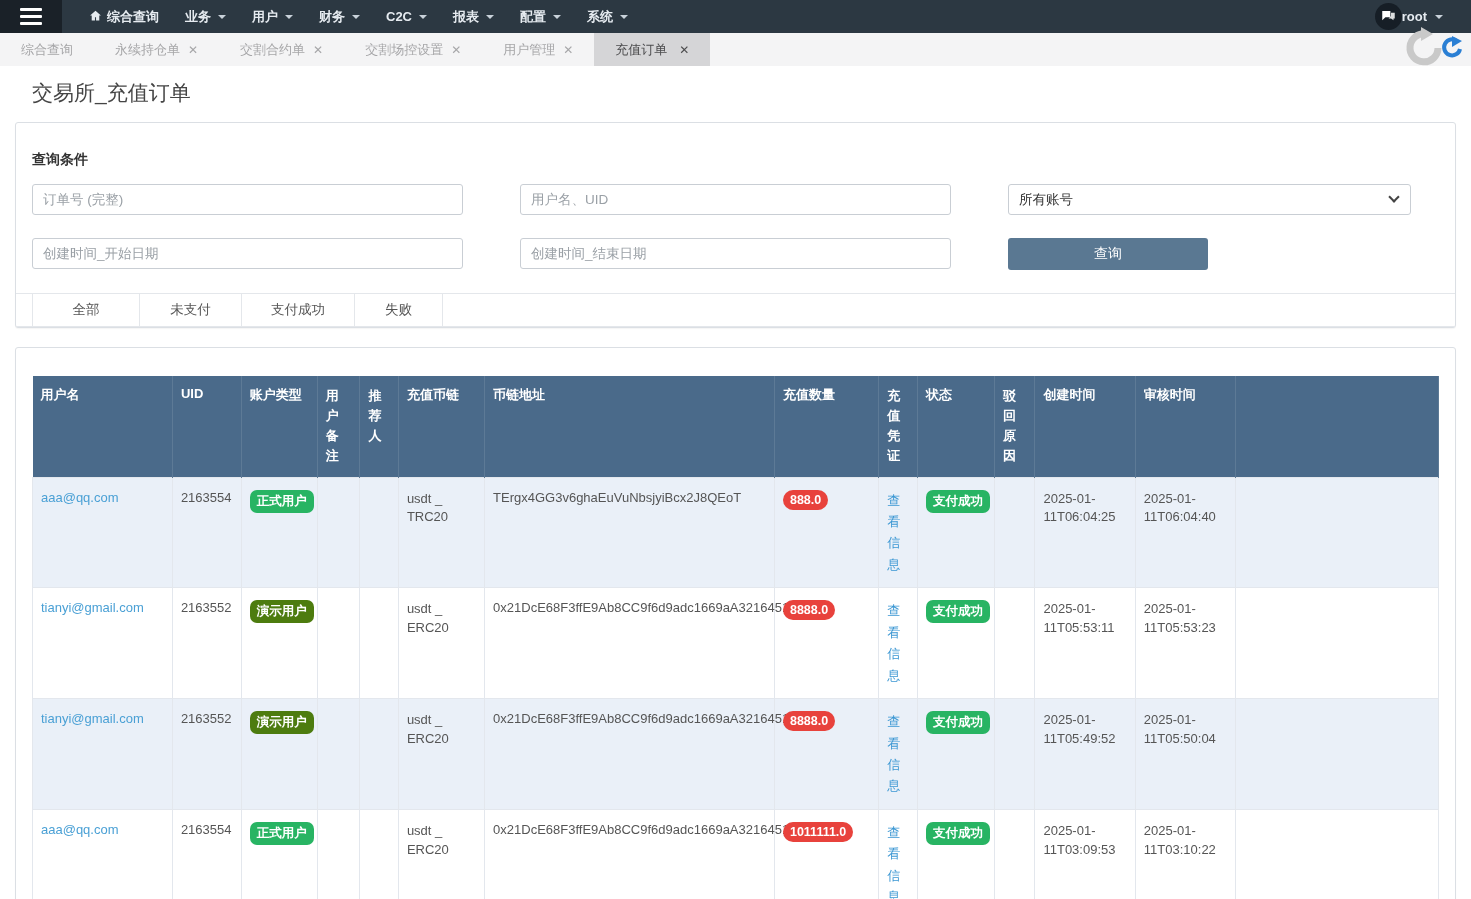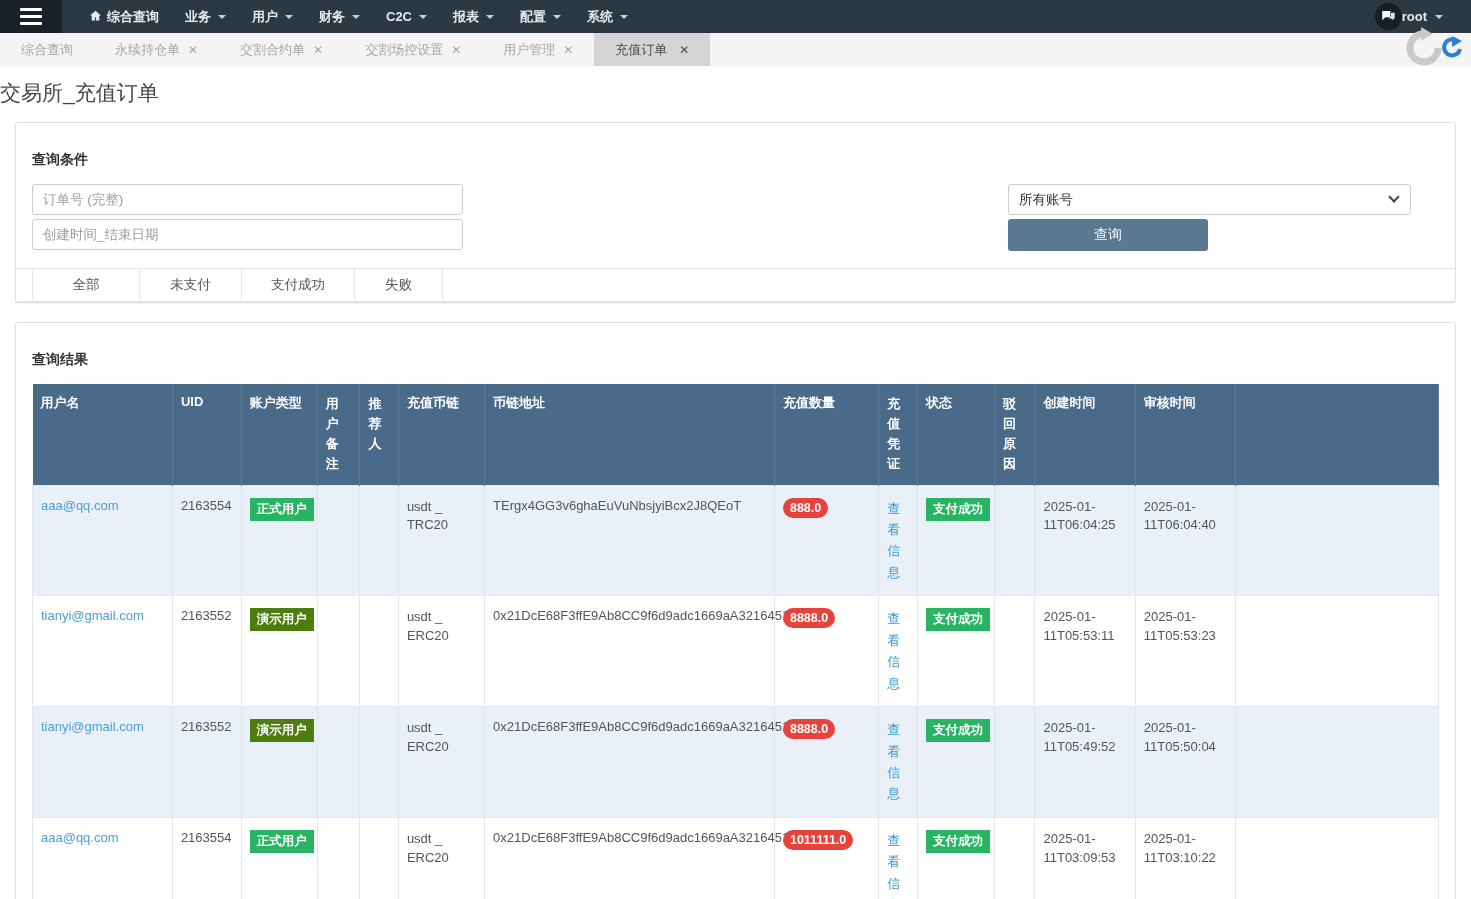--- a/index.html
+++ b/index.html
@@ -27,27 +27,27 @@
   .tabbar { display:flex; height:33px; background:#f4f4f5; align-items:stretch; }
   .tab { display:flex; align-items:center; gap:8px; padding:0 21px; font-size:13px;
     color:#a6a6a8; cursor:pointer; white-space:nowrap; }
   .tab .close-x { font-size:12px; font-weight:bold; line-height:1; }
   .tab.active { background:#d5d5d7; color:#4b4b4d;gap:12px; }
 
   .refresh-wrap { position:absolute; top:26px; right:4px; width:66px; height:46px; z-index:5; }
   .refresh-wrap svg { position:absolute; }
 
   
-  .page-title { font-size:21px; color:#454545; margin:13px 0 15px; }
+  .page-title { font-size:21px; color:#454545; margin:13px 32px 15px; }
   .panel { margin:0 15px 19px; border:1px solid #dbdfe4; border-radius:3px;
     padding:28px 16px 0; background:#fff; box-shadow:0 1px 1px rgba(0,0,0,0.04); }
   .panel-title { font-size:14px; font-weight:bold; color:#333; margin-bottom:15px; }
 
   
-  .form-row { display:flex; justify-content:space-between; margin-bottom:4px; }
+  .form-row { display:flex; justify-content:space-between; margin-bottom:23px; }
   .form-col { width:431px; }
   .txt-input { width:100%; height:31px; border:1px solid #c9ced4; border-radius:3px;
     padding:0 10px; font-size:13.5px; color:#555; outline:none;
     font-family:"Liberation Sans","DejaVu Sans",sans-serif; }
   .txt-input::placeholder { color:#9aa0a6; }
   .select-wrap { position:relative; width:403px; }
   .select-wrap select { width:100%; height:31px; border:1px solid #c9ced4; border-radius:3px;
     padding:0 10px; font-size:13.5px; color:#333; background:#fff; appearance:none;
     -webkit-appearance:none; outline:none; font-family:"Liberation Sans","DejaVu Sans",sans-serif; }
   .select-chevron { position:absolute; right:13px; top:9px; width:8px; height:8px; pointer-events:none;
@@ -69,21 +69,21 @@
   table.orders th { background:#4a6a8a; color:#fff; font-size:13px; font-weight:bold;
     text-align:left; vertical-align:top; padding:10px 8px; border-right:1px solid #5d7a96; }
   table.orders td { font-size:13px; color:#555; vertical-align:top; padding:12px 8px;
     border:1px solid #e3e7ed; background:#fff; }
   tr.stripe td { background:#eaf0f8; }
   .narrow-inner { display:inline-block; width:14px; word-break:break-all; line-height:1.55; }
   .cell-link { color:#4aa0d5; text-decoration:none; cursor:pointer; font-size:13px; }
   .voucher-link { color:#3b97d3; display:inline-block; width:14px; word-break:break-all;
     line-height:1.65; text-decoration:none; cursor:pointer; }
   .badge { display:inline-block; color:#fff; font-weight:bold; font-size:12.5px;
-    padding:3px 7px; border-radius:0; white-space:nowrap; }
+    padding:3px 7px; border-radius:7px; white-space:nowrap; }
   .badge-green { background:#28b463; }
   .badge-orange { background:#4d7c0f; }
   .badge-red { background:#e8423c; border-radius:10px; }
   td.addr { white-space:nowrap; font-size:12px; }
   td.dt { font-size:12.5px; line-height:1.45; }
   td.chain-cell { line-height:1.45; }
 </style>
 </head>
 <body>
 
@@ -185,46 +185,51 @@
 <div class="page-title">交易所_充值订单</div>
 
 <div class="panel">
   <div class="panel-title">查询条件</div>
 
   <div class="form-row">
     <div class="form-col">
       <input class="txt-input" type="text" placeholder="订单号 (完整)" style="">
     </div>
     <div class="form-col">
+      <input class="txt-input" type="text" placeholder="用户名、UID" style="">
+    </div>
+    <div class="form-col">
       <div class="select-wrap">
         <select><option>所有账号</option></select>
         <span class="select-chevron"></span>
       </div>
     </div>
   </div>
 
   <div class="form-row">
+    <div class="form-col">
+      <input class="txt-input" type="text" placeholder="创建时间_开始日期" style="">
+    </div>
     <div class="form-col">
       <input class="txt-input" type="text" placeholder="创建时间_结束日期" style="">
     </div>
     <div class="form-col">
       <button class="search-btn">查询</button>
     </div>
   </div>
 
   <div class="filter-row">
       <div class="filter-item">全部</div>
       <div class="filter-item">未支付</div>
       <div class="filter-item">支付成功</div>
       <div class="filter-item">失败</div>
     </div>
 </div>
 
 <div class="panel results-panel">
-  <div class="panel-title">查询结果</div>
   <table class="orders">
     <colgroup>
         <col style="width: 138px;">
         <col style="width: 68px;">
         <col style="width: 75px;">
         <col style="width: 42px;">
         <col style="width: 38px;">
         <col style="width: 85px;">
         <col style="width: 286px;">
         <col style="width: 103px;">

